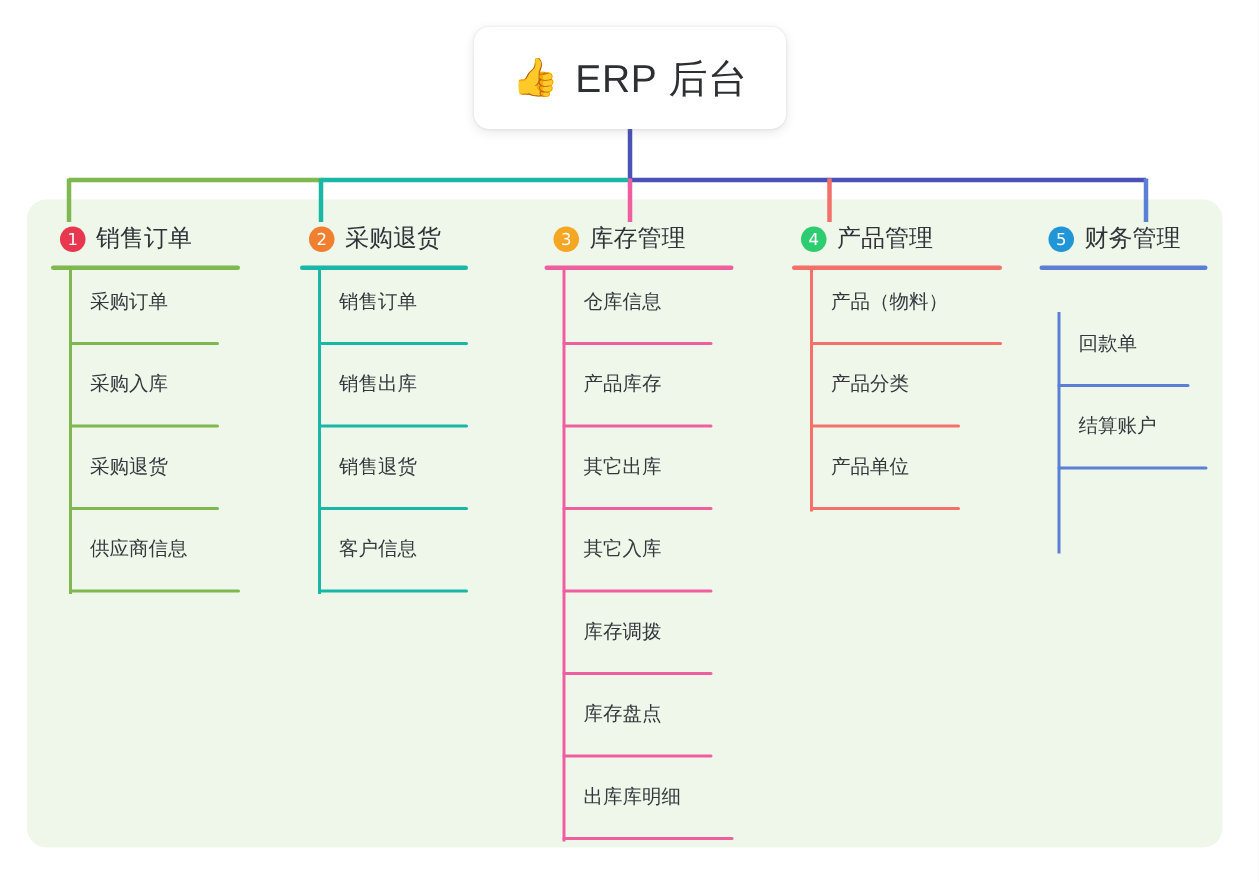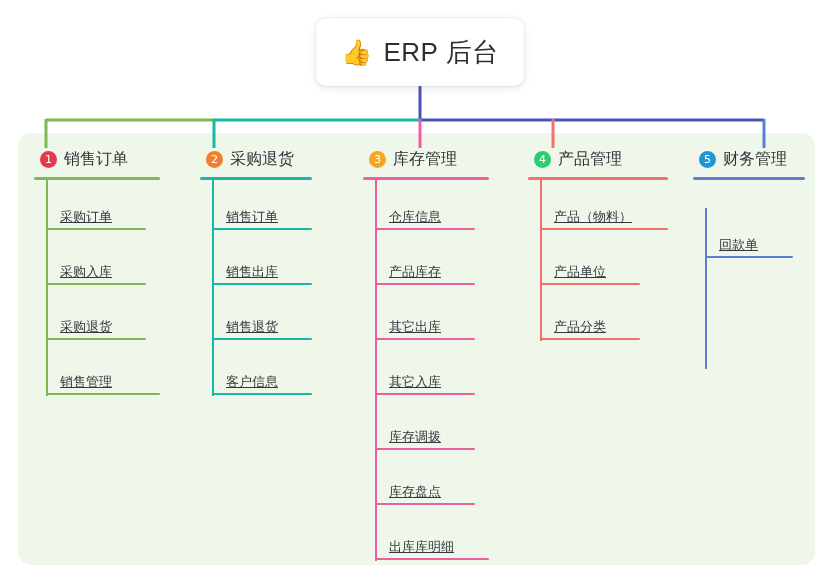--- a/index.html
+++ b/index.html
@@ -42,22 +42,22 @@
     color:#fff;font-size:11px;line-height:17px;text-align:center;
     flex:0 0 auto;font-family:"DejaVu Sans",sans-serif;
   }
   .btitle{font-size:16px;color:#2f3338;white-space:nowrap;}
   .bunder{height:3px;border-radius:2px;margin-top:5px;}
 
   .bitems{position:relative;margin-top:0;}
   .spine{position:absolute;left:12px;top:0;width:2px;}
   .leaf{position:relative;height:55px;}
   .leaf-text{
-    position:absolute;left:26px;bottom:9px;
-    font-size:13px;color:#34383d;white-space:nowrap;text-decoration:underline;
+    position:absolute;left:26px;bottom:25px;
+    font-size:13px;color:#34383d;white-space:nowrap;
   }
   .leaf-line{position:absolute;left:12px;bottom:5px;height:2px;border-radius:1px;}
 </style>
 </head>
 <body>
 
 <div id="stage">
 
   <div class="panel"></div>
 
@@ -100,21 +100,21 @@
           </div>
           <div class="leaf">
             <span class="leaf-text">采购入库</span>
             <div class="leaf-line" style="background: rgb(127, 184, 78); width: 100px;"></div>
           </div>
           <div class="leaf">
             <span class="leaf-text">采购退货</span>
             <div class="leaf-line" style="background: rgb(127, 184, 78); width: 100px;"></div>
           </div>
           <div class="leaf">
-            <span class="leaf-text">销售管理</span>
+            <span class="leaf-text">供应商信息</span>
             <div class="leaf-line" style="background: rgb(127, 184, 78); width: 114px;"></div>
           </div>
         </div>
       </div>
       <div class="branch" style="left: 200px;">
         <div class="bhead">
           <span class="bbadge" style="background: rgb(240, 128, 48);">2</span>
           <span class="btitle">采购退货</span>
         </div>
         <div class="bunder" style="background: rgb(25, 184, 166); width: 112px;"></div>
@@ -182,38 +182,42 @@
           <span class="btitle">产品管理</span>
         </div>
         <div class="bunder" style="background: rgb(244, 112, 106); width: 140px;"></div>
         <div class="bitems" style="height: 165px;">
           <div class="spine" style="background: rgb(244, 112, 106); height: 161px;"></div>
           <div class="leaf">
             <span class="leaf-text">产品（物料）</span>
             <div class="leaf-line" style="background: rgb(244, 112, 106); width: 128px;"></div>
           </div>
           <div class="leaf">
+            <span class="leaf-text">产品分类</span>
+            <div class="leaf-line" style="background: rgb(244, 112, 106); width: 100px;"></div>
+          </div>
+          <div class="leaf">
             <span class="leaf-text">产品单位</span>
-            <div class="leaf-line" style="background: rgb(244, 112, 106); width: 100px;"></div>
-          </div>
-          <div class="leaf">
-            <span class="leaf-text">产品分类</span>
             <div class="leaf-line" style="background: rgb(244, 112, 106); width: 100px;"></div>
           </div>
         </div>
       </div>
       <div class="branch" style="left: 693px;">
         <div class="bhead">
           <span class="bbadge" style="background: rgb(33, 150, 214);">5</span>
           <span class="btitle">财务管理</span>
         </div>
         <div class="bunder" style="background: rgb(91, 127, 212); width: 112px;"></div>
         <div class="bitems" style="height: 165px; margin-top: 28px;">
           <div class="spine" style="background: rgb(91, 127, 212); height: 161px;"></div>
           <div class="leaf">
             <span class="leaf-text">回款单</span>
             <div class="leaf-line" style="background: rgb(91, 127, 212); width: 88px;"></div>
           </div>
+          <div class="leaf">
+            <span class="leaf-text">结算账户</span>
+            <div class="leaf-line" style="background: rgb(91, 127, 212); width: 100px;"></div>
+          </div>
         </div>
       </div>
     </div>
 
 </div>
 
 </body></html>

